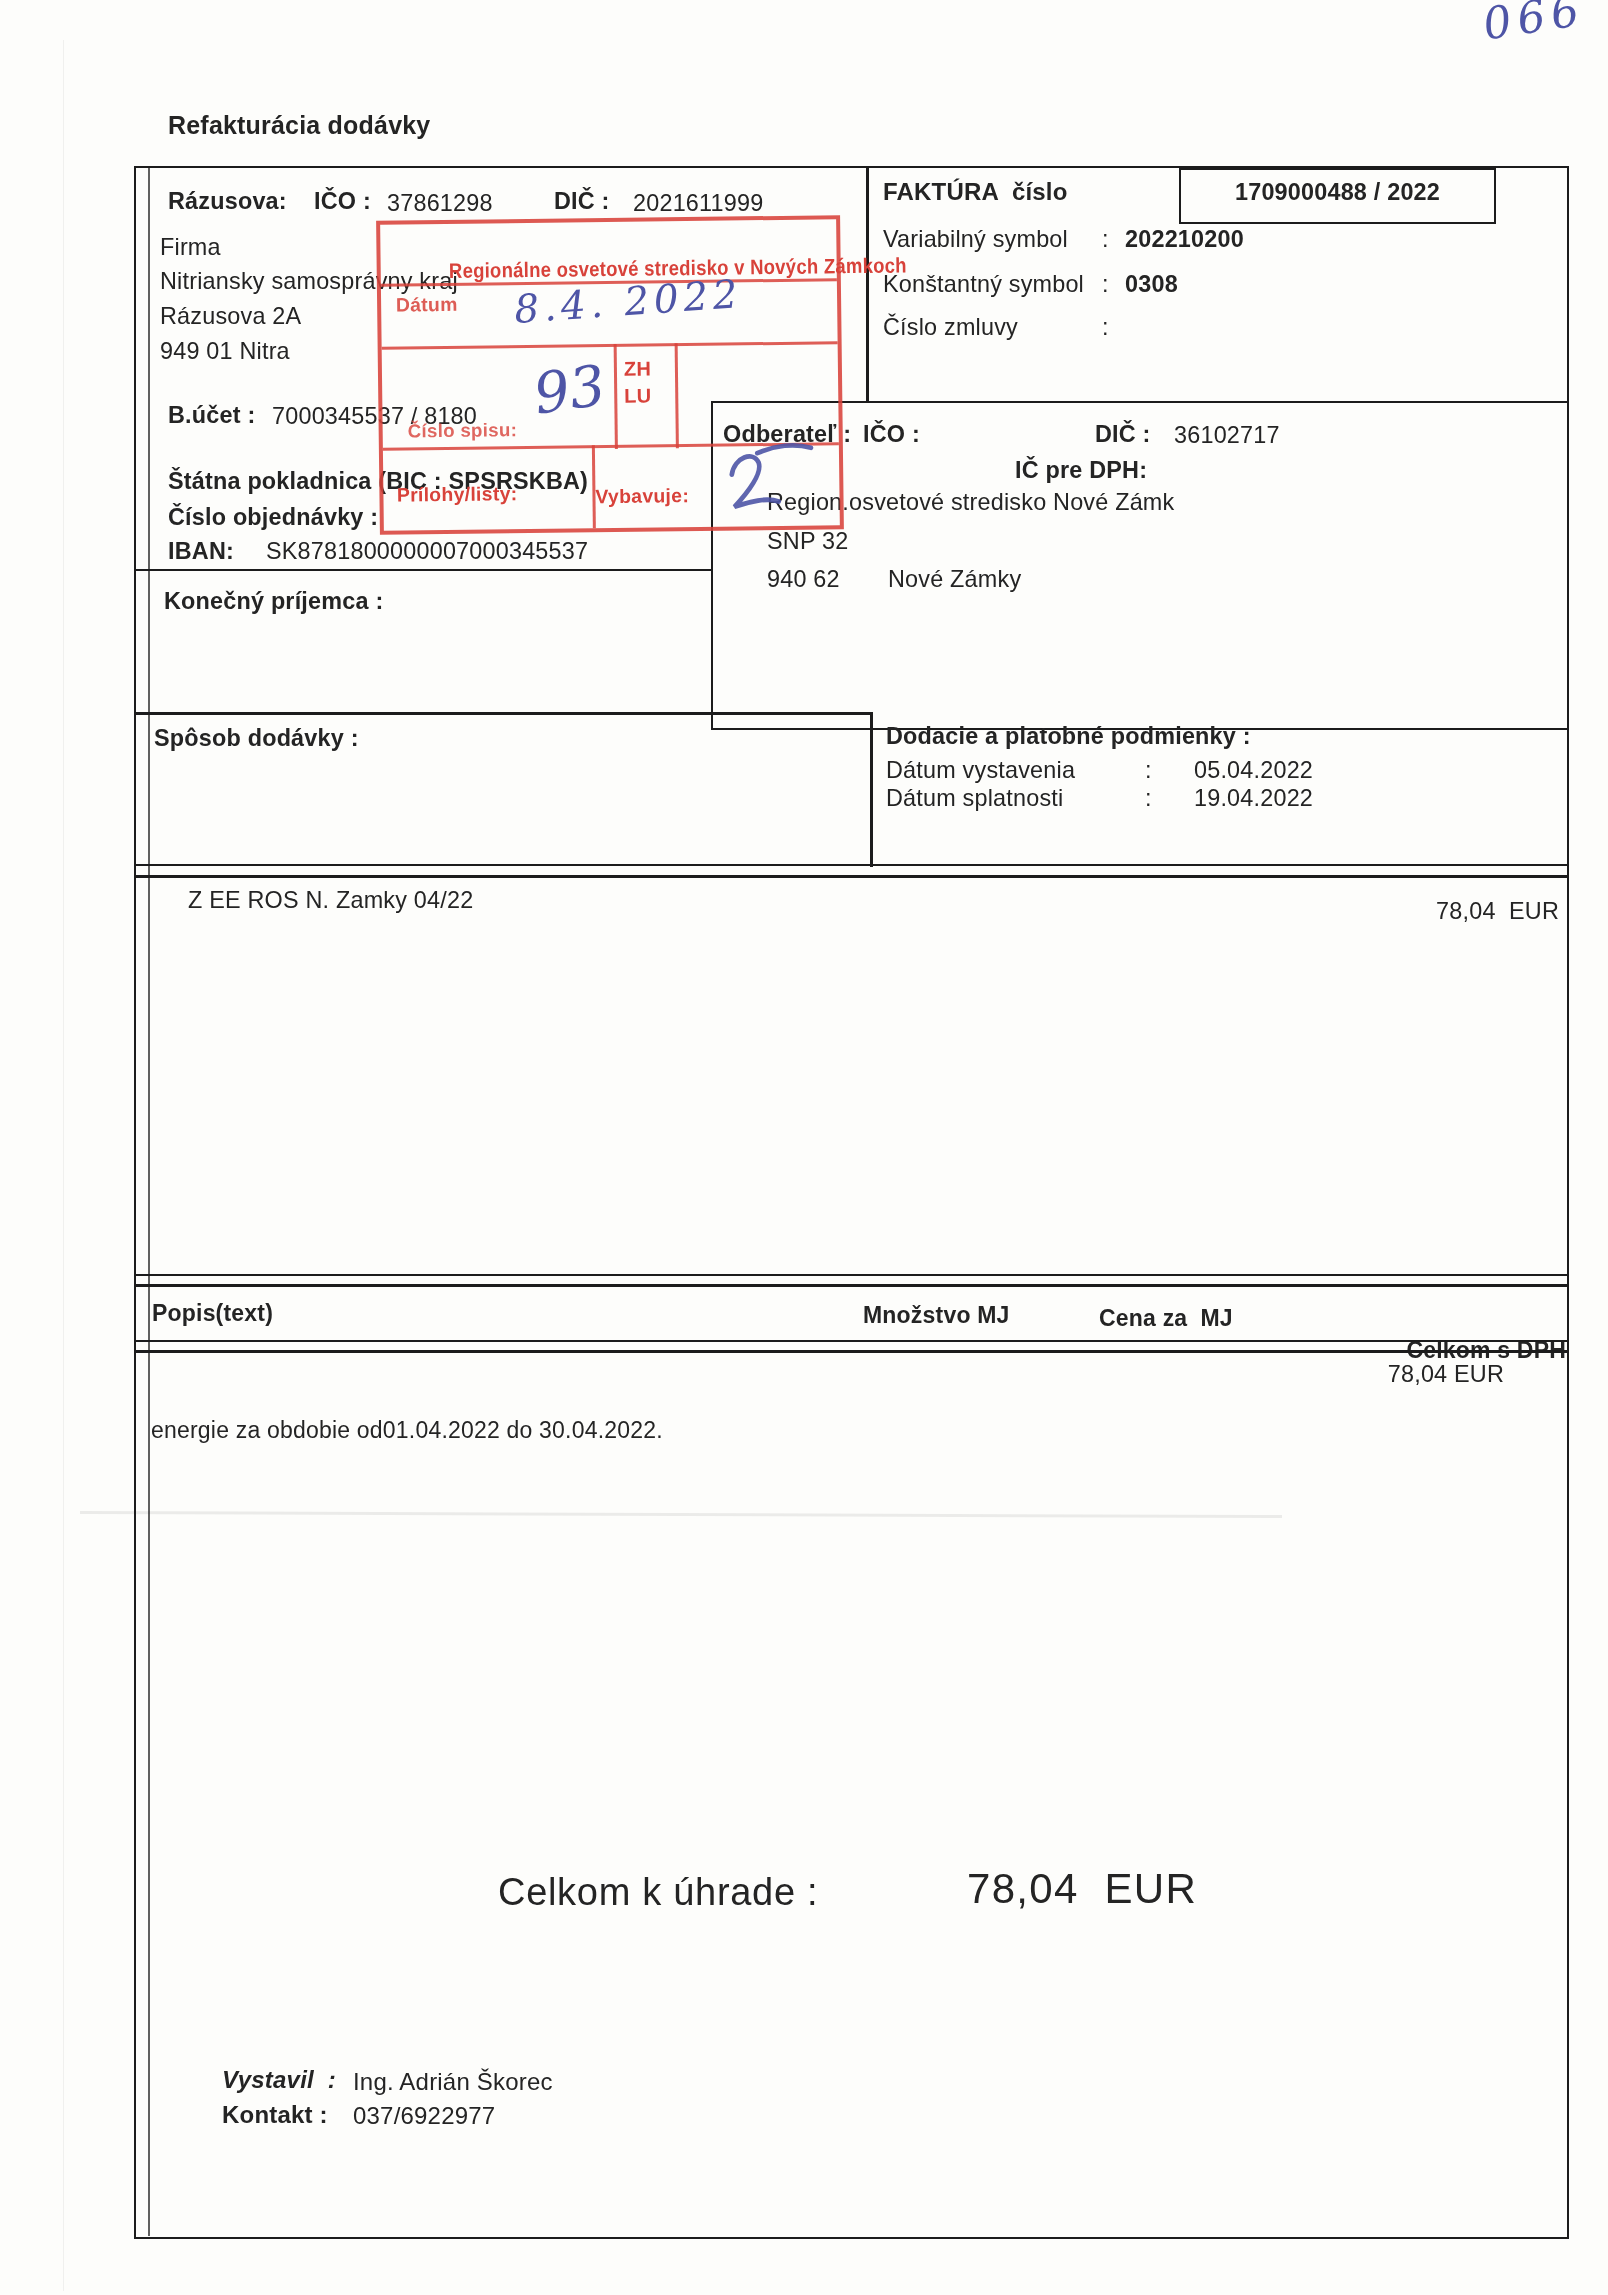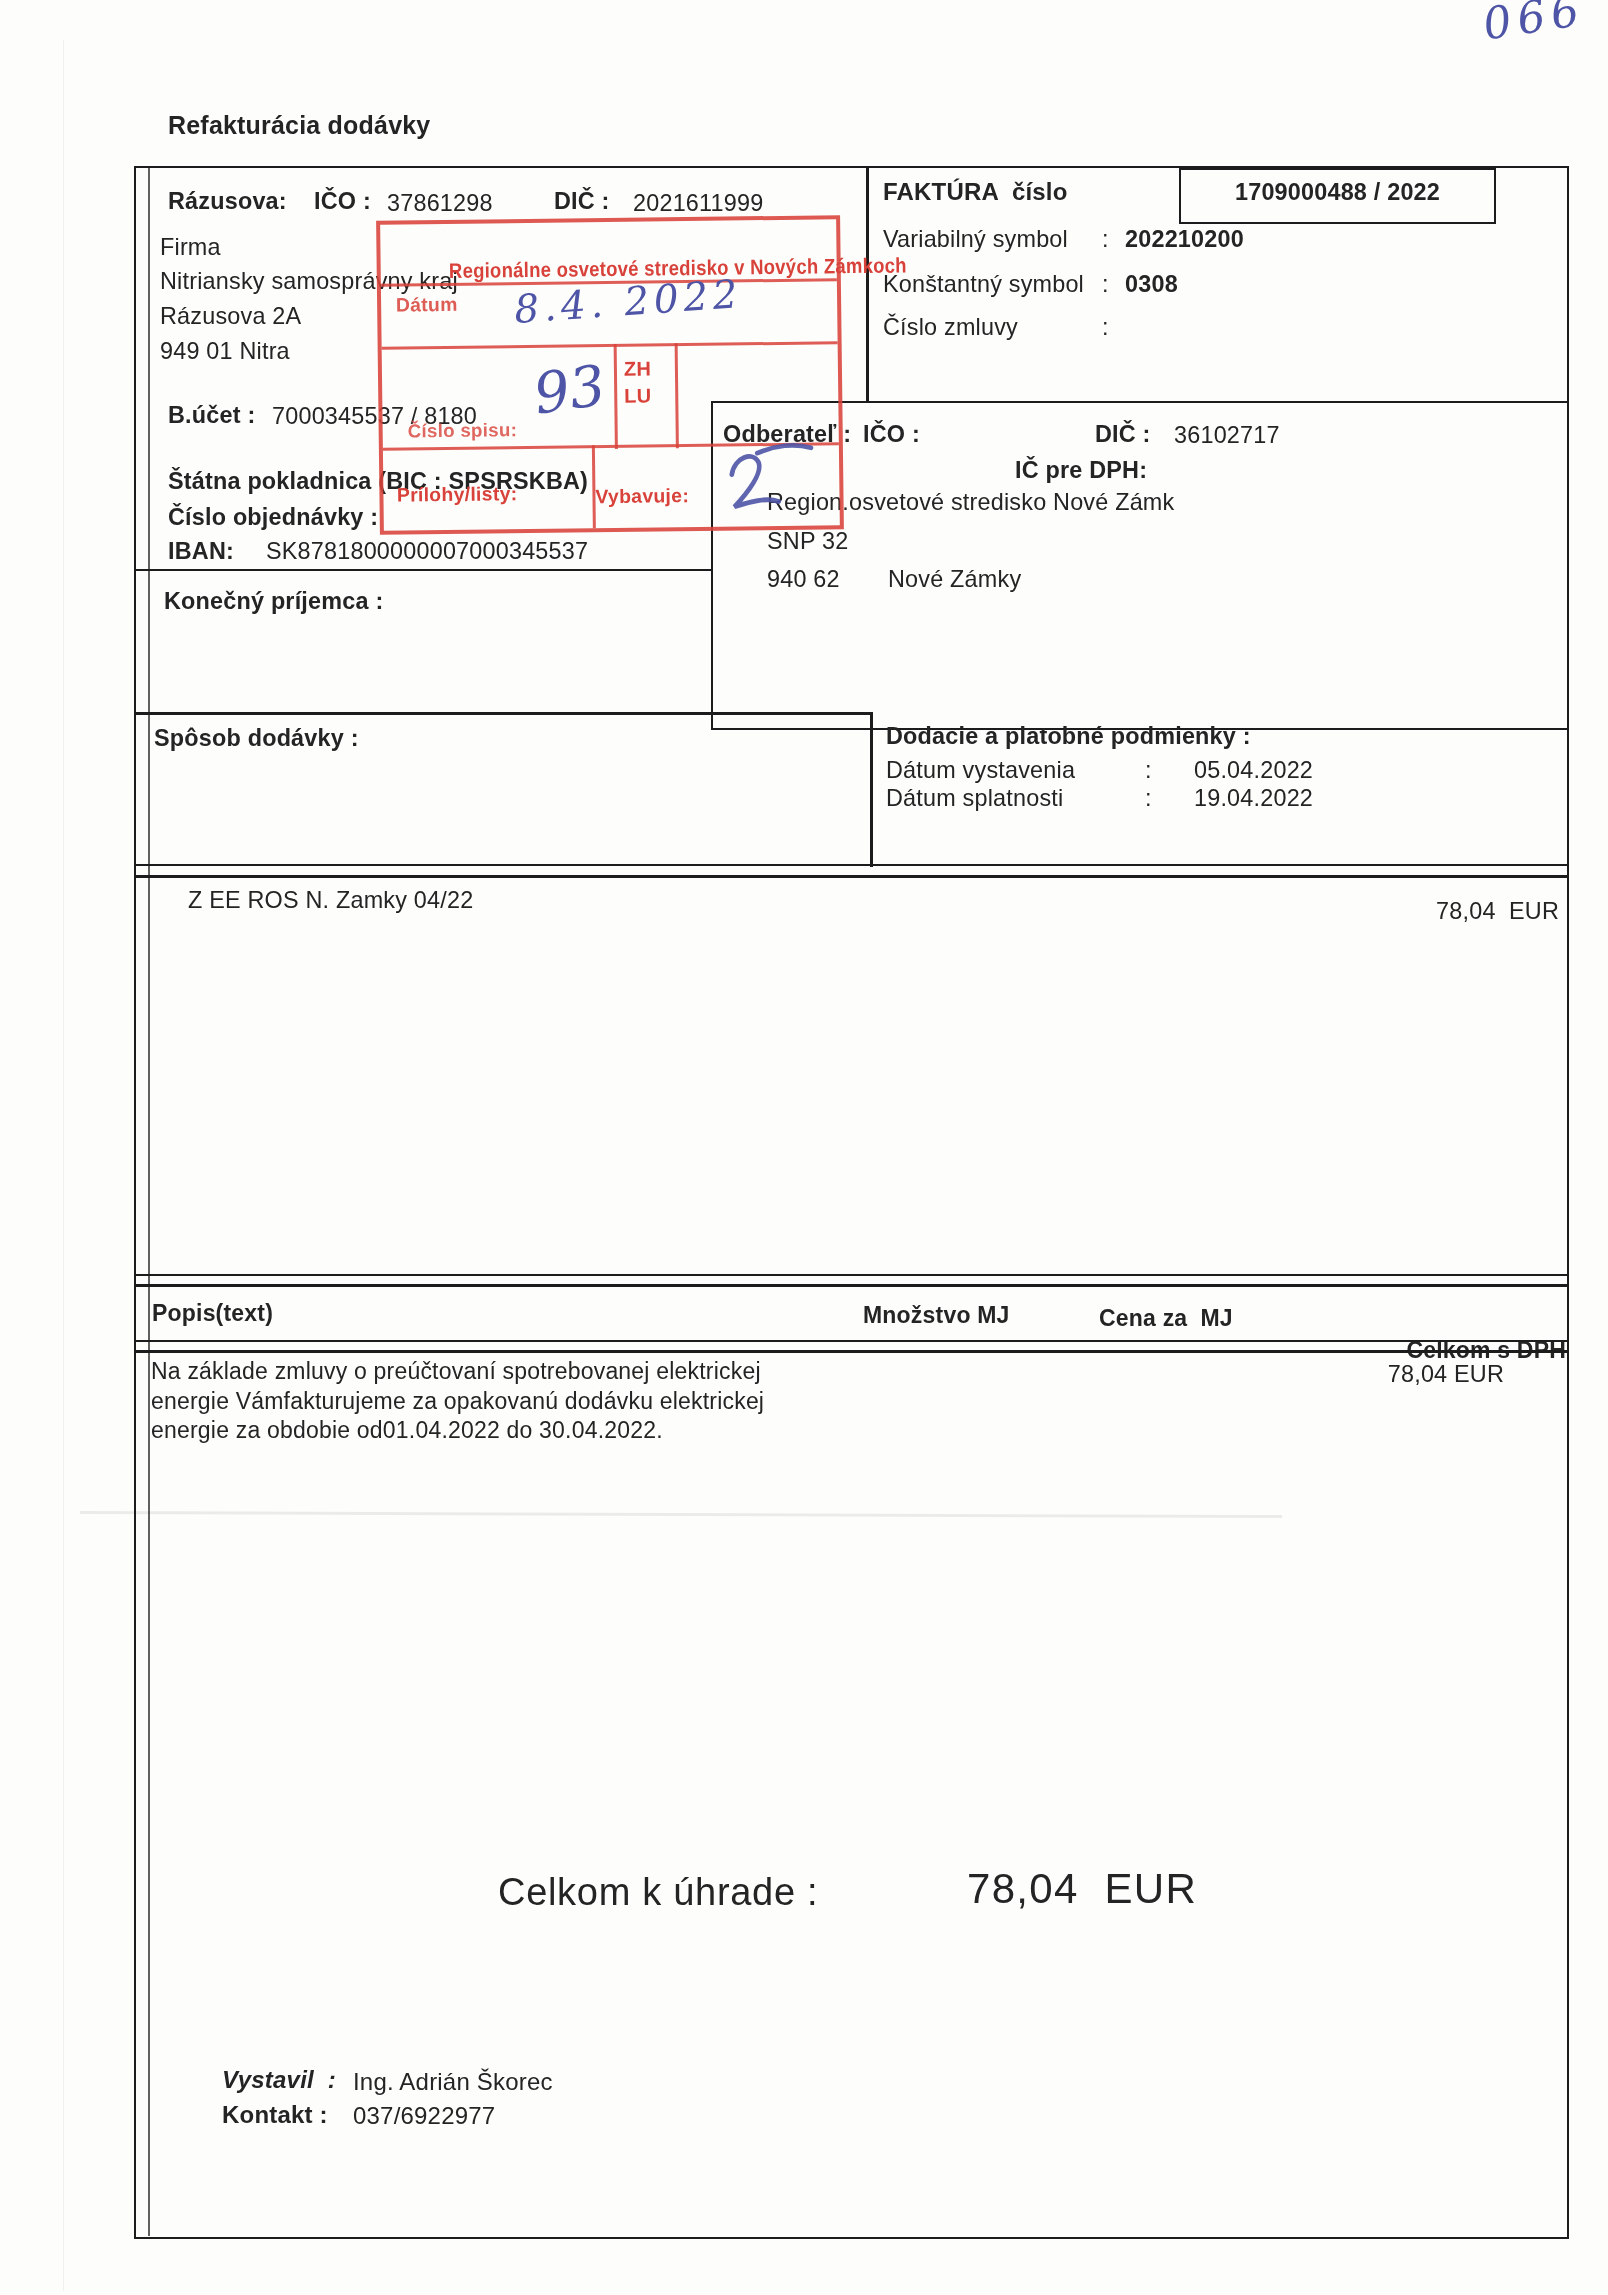--- a/index.html
+++ b/index.html
@@ -108,22 +108,20 @@
 
   <div class="hl" style="left:136px;top:1274px;width:1431px;height:2px;"></div>
   <div class="hl" style="left:136px;top:1284px;width:1431px;height:2.7px;"></div>
   <div class="t b" style="left:152px;top:1300px;font-size:23px;">Popis(text)</div>
   <div class="t b" style="left:863px;top:1302px;font-size:23px;">Množstvo MJ</div>
   <div class="t b" style="left:1099px;top:1305px;font-size:23px;">Cena za  MJ</div>
   <div class="t b" style="left:1389px;top:1308px;width:177px;text-align:right;font-size:23px;margin-top:29px;">Celkom s DPH</div>
   <div class="hl" style="left:136px;top:1340px;width:1431px;height:2px;"></div>
   <div class="hl" style="left:136px;top:1350px;width:1431px;height:2.7px;"></div>
 
-  <div class="t" style="left:151px;top:1358px;font-size:23px;">Na základe zmluvy o preúčtovaní spotrebovanej elektrickej</div>
-  <div class="t" style="left:151px;top:1388px;font-size:23px;">energie Vámfakturujeme za opakovanú dodávku elektrickej</div>
   <div class="t" style="left:151px;top:1417px;font-size:23px;">energie za obdobie od01.04.2022 do 30.04.2022.</div>
   <div class="t" style="left:1336px;top:1361px;width:168px;text-align:right;">78,04 EUR</div>
 
   <div class="t" style="left:498px;top:1871px;font-size:38px;letter-spacing:0.7px;">Celkom k úhrade :</div>
   <div class="t" style="left:967px;top:1865px;font-size:42px;letter-spacing:1.3px;">78,04  EUR</div>
 
   <div class="t b" style="left:222px;top:2066px;font-size:24px;font-style:italic;">Vystavil  :</div>
   <div class="t" style="left:353px;top:2068px;font-size:24px;">Ing. Adrián Škorec</div>
   <div class="t b" style="left:222px;top:2101px;font-size:24px;">Kontakt :</div>
   <div class="t" style="left:353px;top:2102px;font-size:24px;">037/6922977</div>

